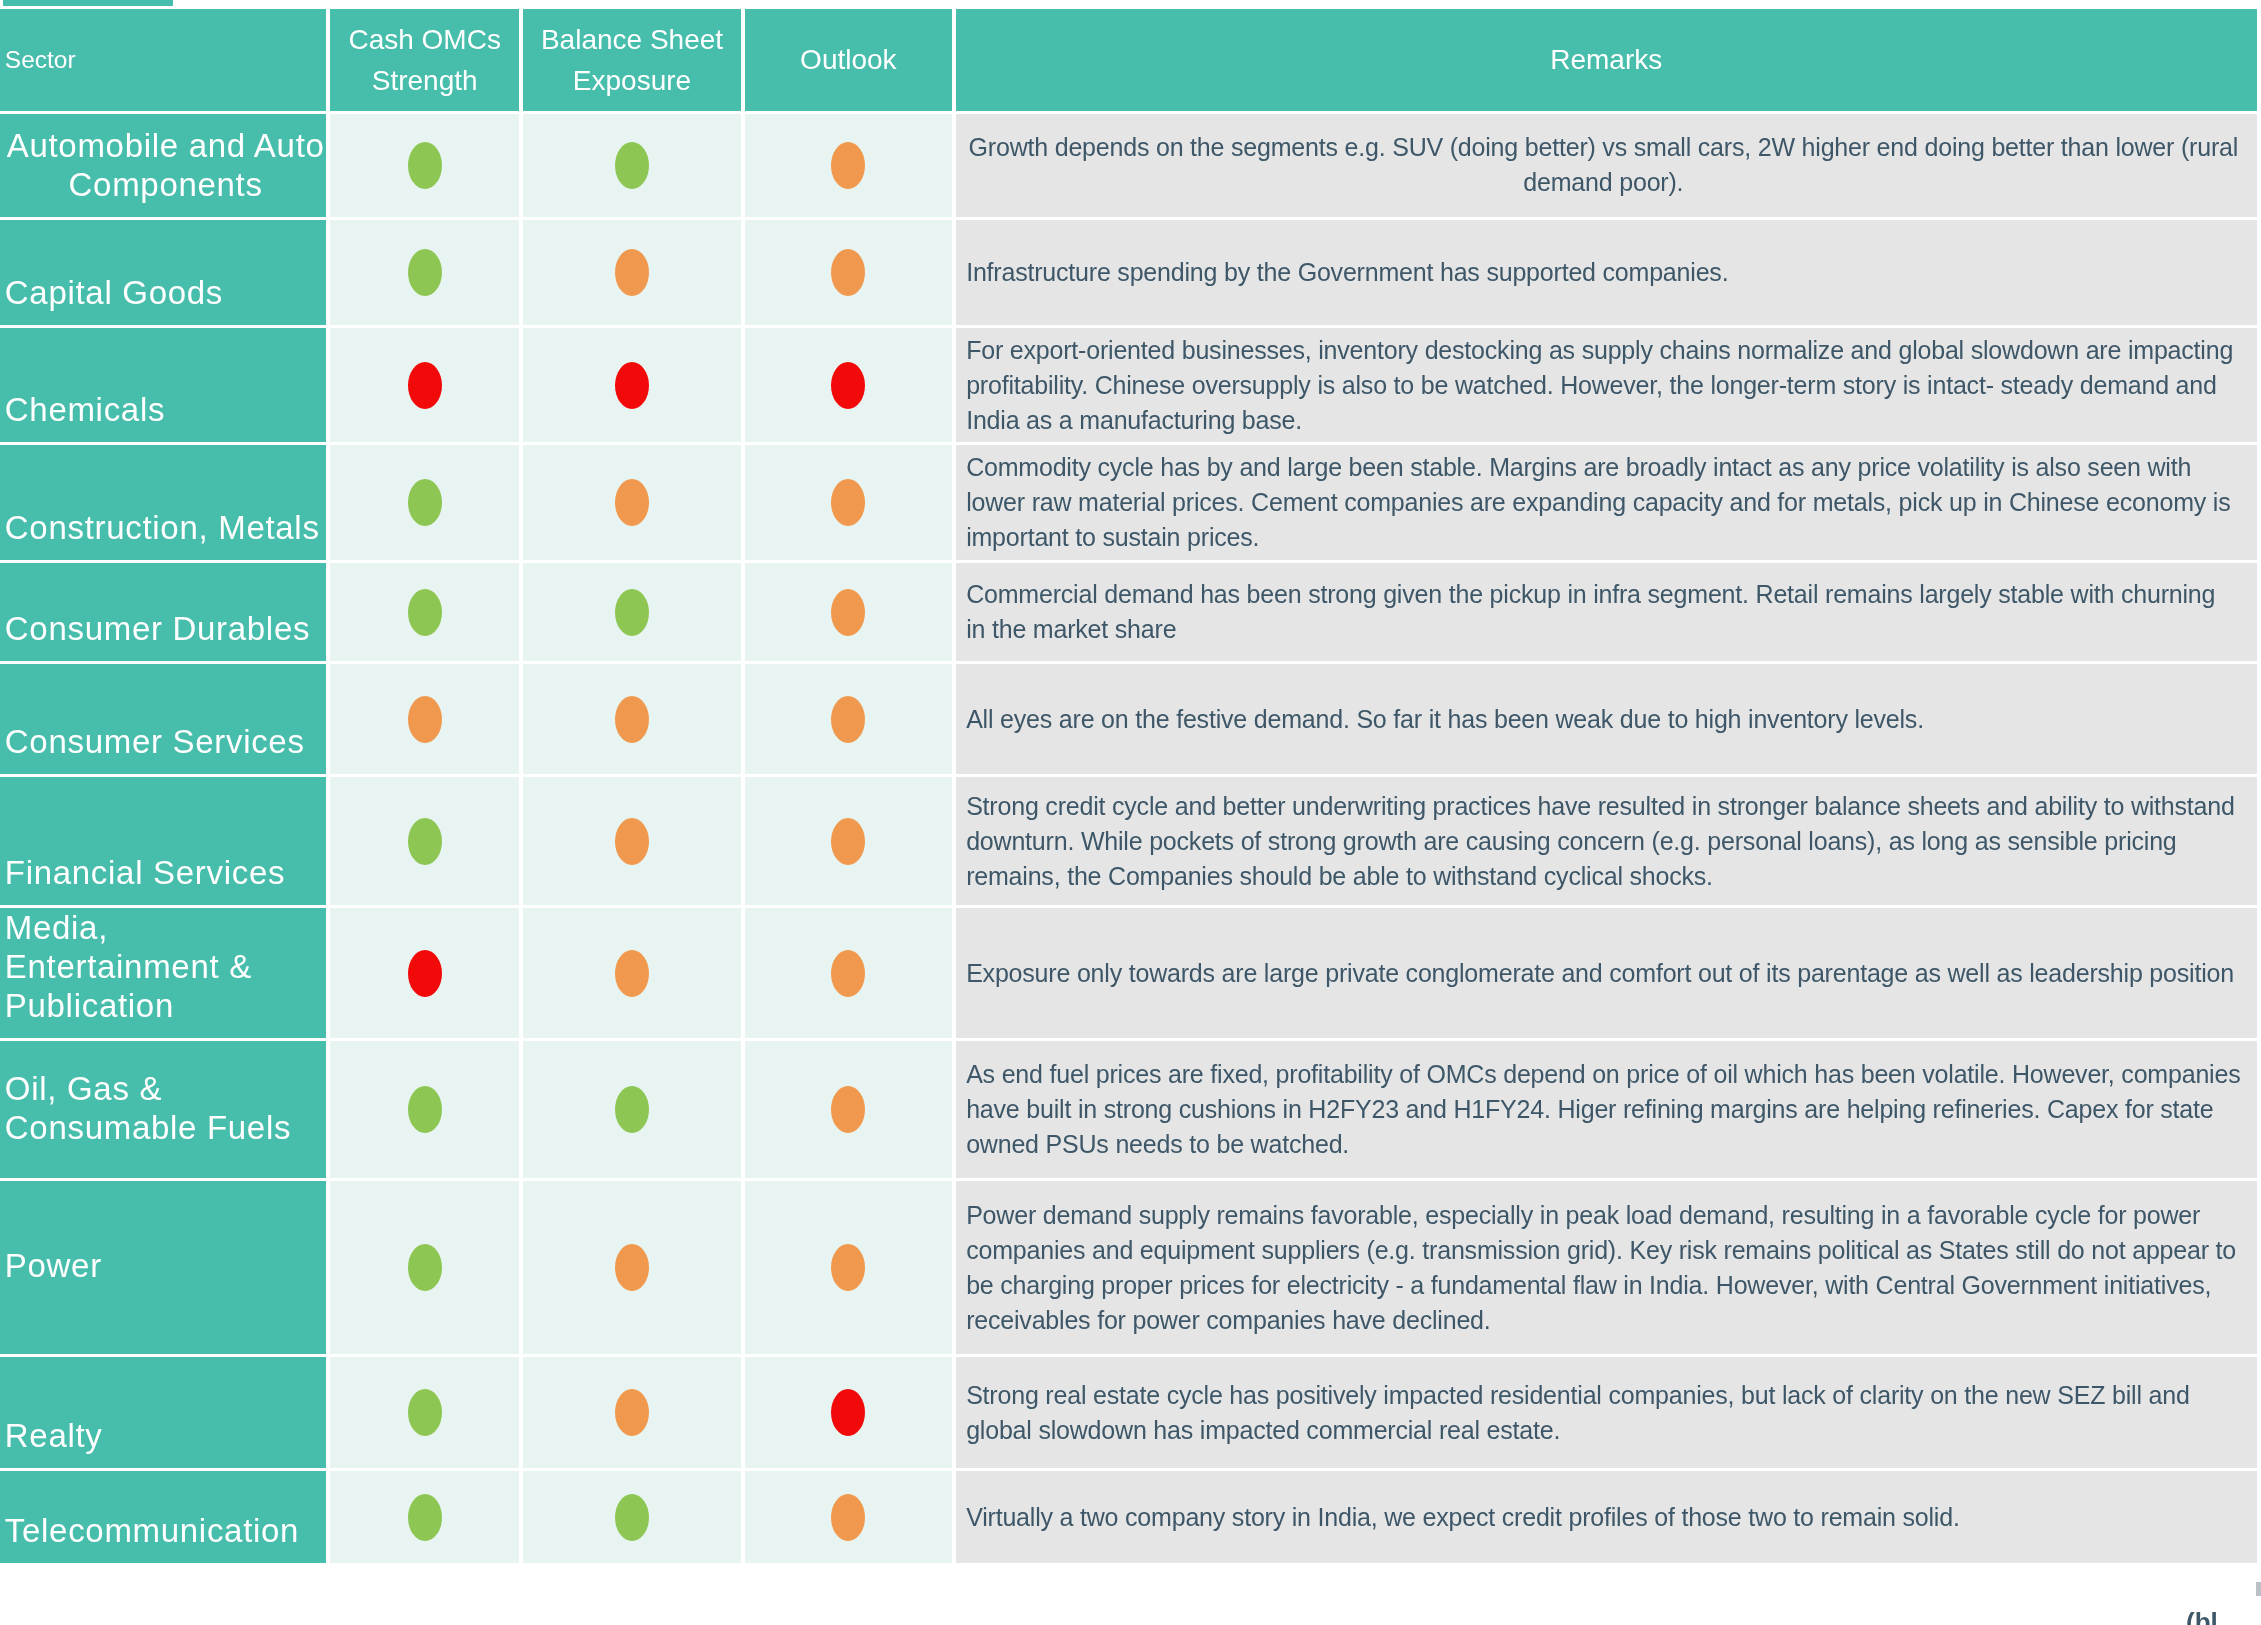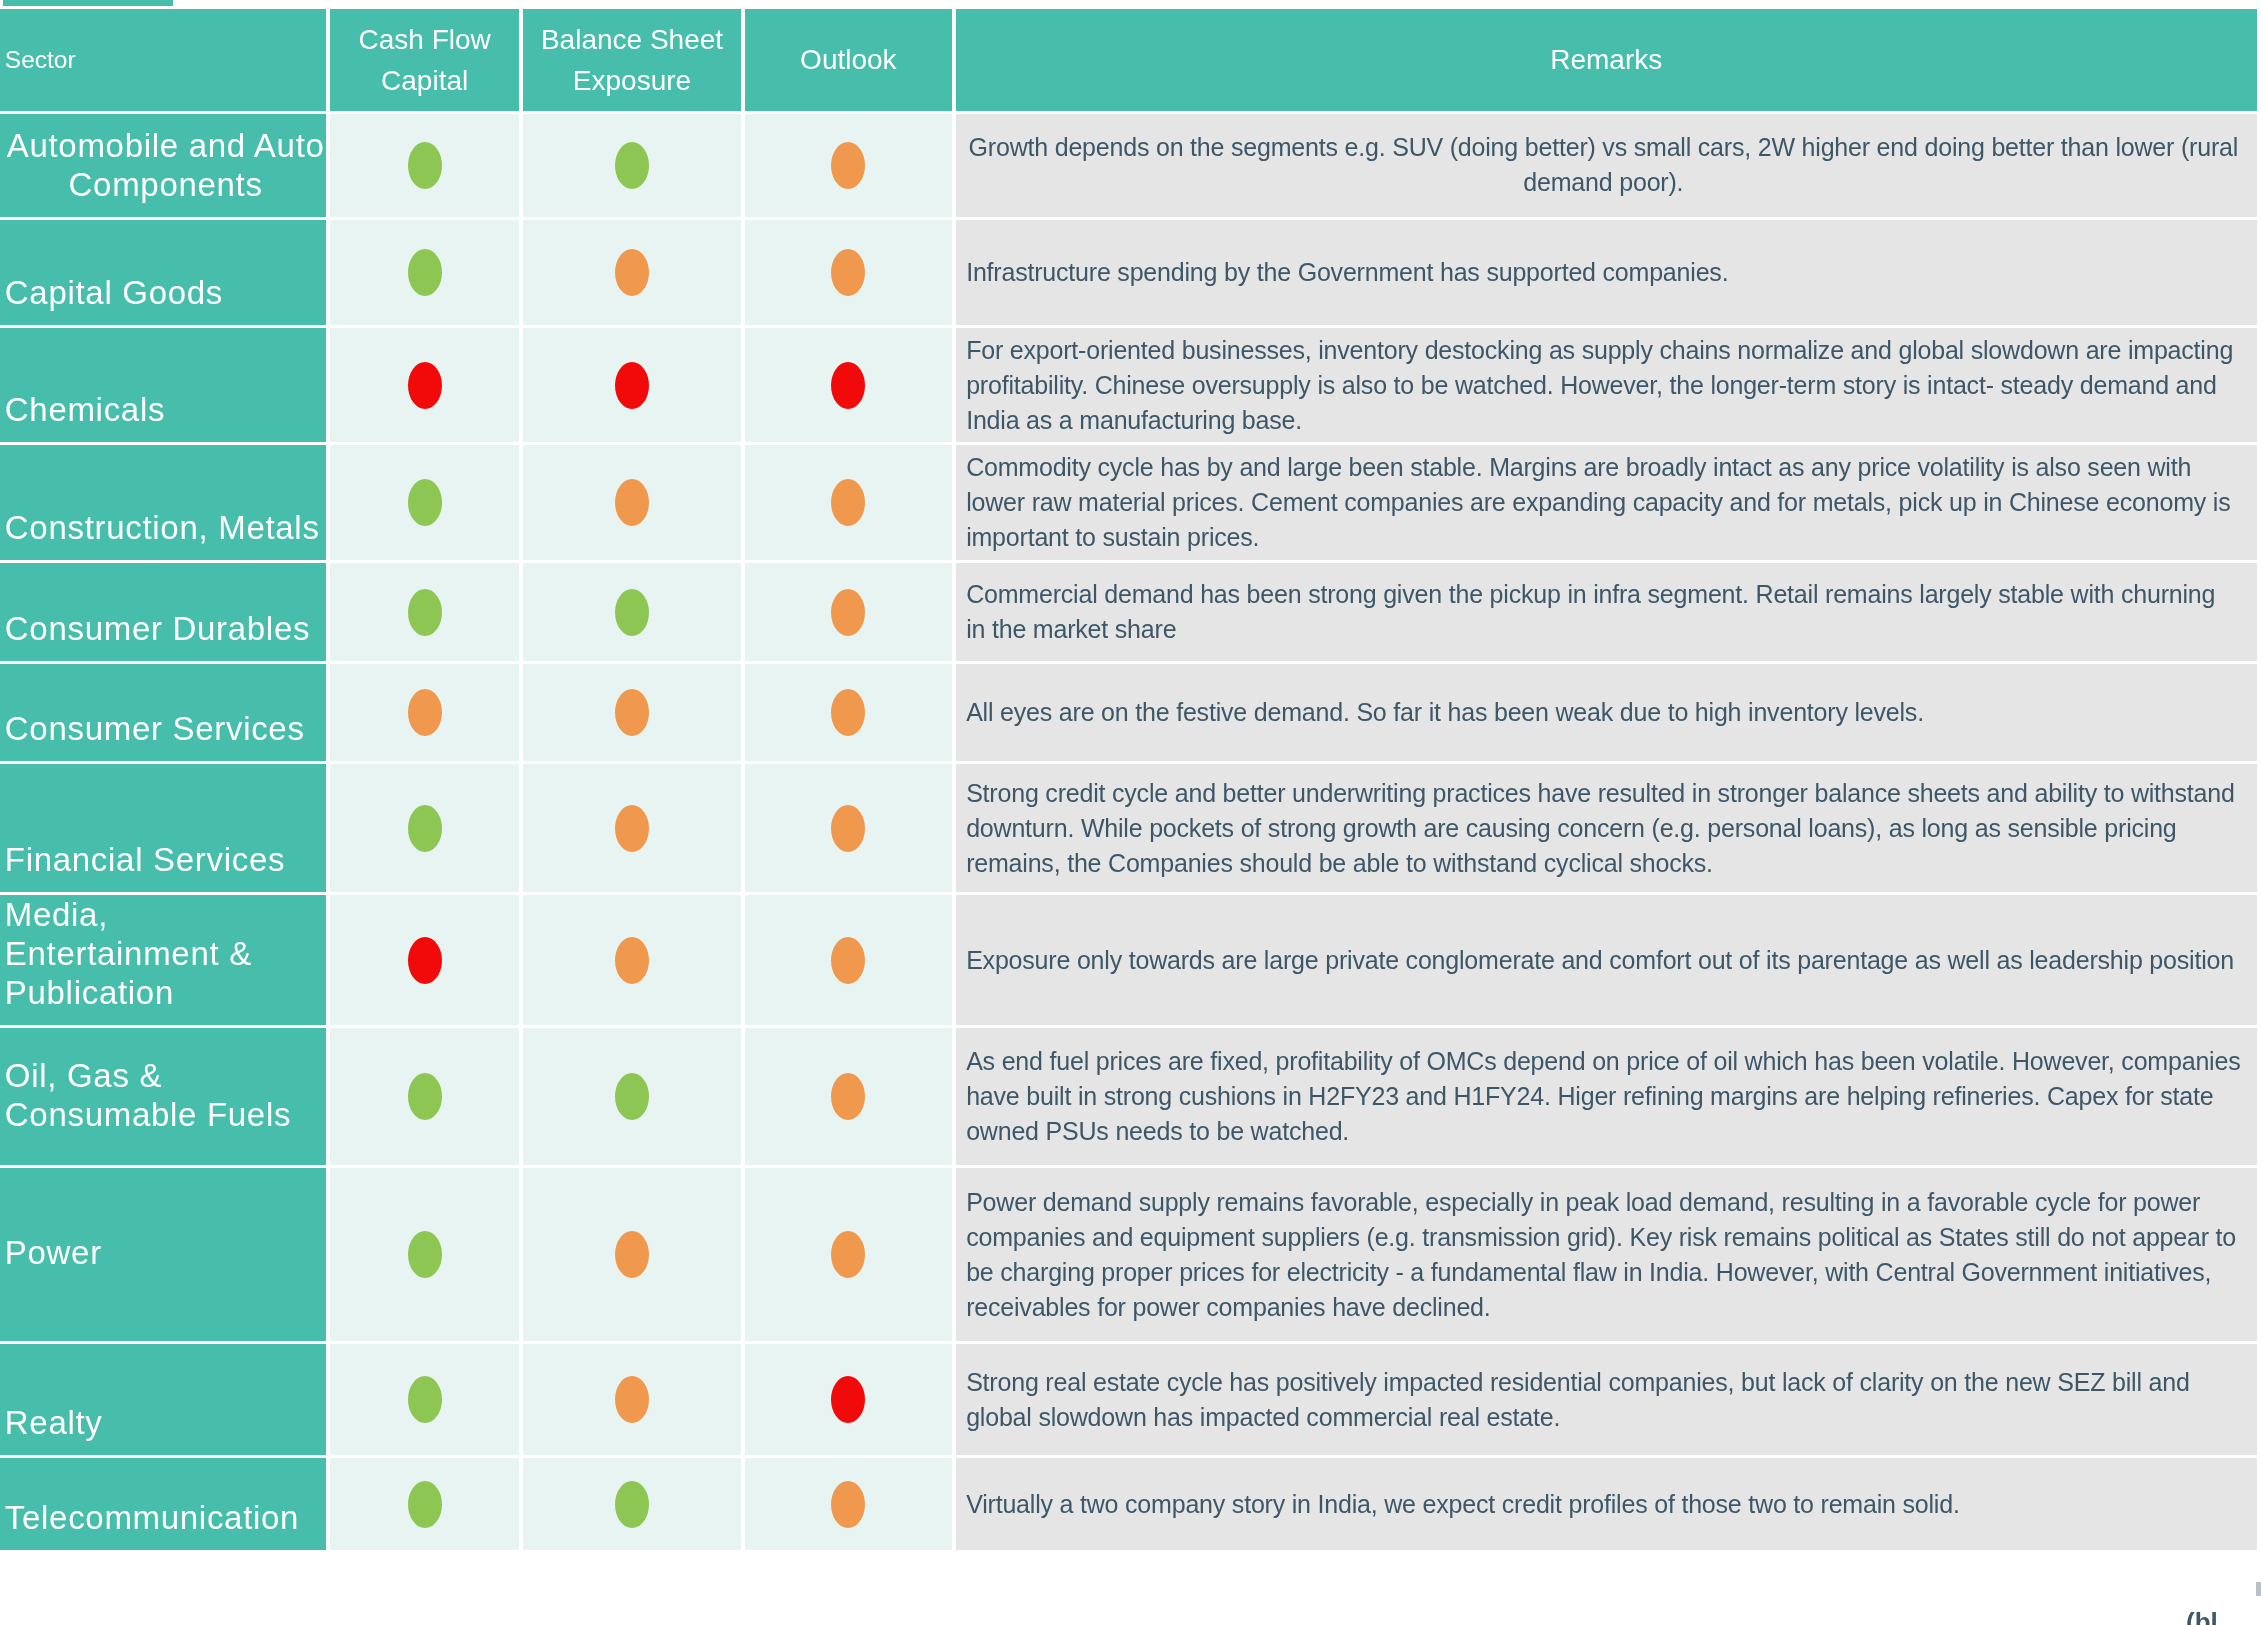--- a/index.html
+++ b/index.html
@@ -70,21 +70,21 @@
   <colgroup>
     <col class="c-sector">
       <col class="c-cash">
       <col class="c-bal">
       <col class="c-out">
       <col class="c-rem">
   </colgroup>
   <thead>
     <tr style="height:102px;">
       <th class="h-sector">Sector</th>
-      <th>Cash Flow Capital</th>
+      <th>Cash OMCs Strength</th>
       <th>Balance Sheet Exposure</th>
       <th>Outlook</th>
       <th>Remarks</th>
     </tr>
   </thead>
   <tbody id="table-body">
       <tr class="data-row" style="height: 103px; text-align: center;">
         <td class="sector">Automobile and Auto
 Components</td>
         <td class="dotcell">
@@ -143,21 +143,21 @@
           <div class="dot" style="background: rgb(141, 198, 83);"></div>
         </td>
         <td class="dotcell">
           <div class="dot" style="background: rgb(141, 198, 83);"></div>
         </td>
         <td class="dotcell">
           <div class="dot" style="background: rgb(240, 153, 78);"></div>
         </td>
         <td class="remarks">Commercial demand has been strong given the pickup in infra segment. Retail remains largely stable with churning in the market share</td>
       </tr>
-      <tr class="data-row" style="height: 97px;">
+      <tr class="data-row" style="height: 110px;">
         <td class="sector">Consumer Services</td>
         <td class="dotcell">
           <div class="dot" style="background: rgb(240, 153, 78);"></div>
         </td>
         <td class="dotcell">
           <div class="dot" style="background: rgb(240, 153, 78);"></div>
         </td>
         <td class="dotcell">
           <div class="dot" style="background: rgb(240, 153, 78);"></div>
         </td>

